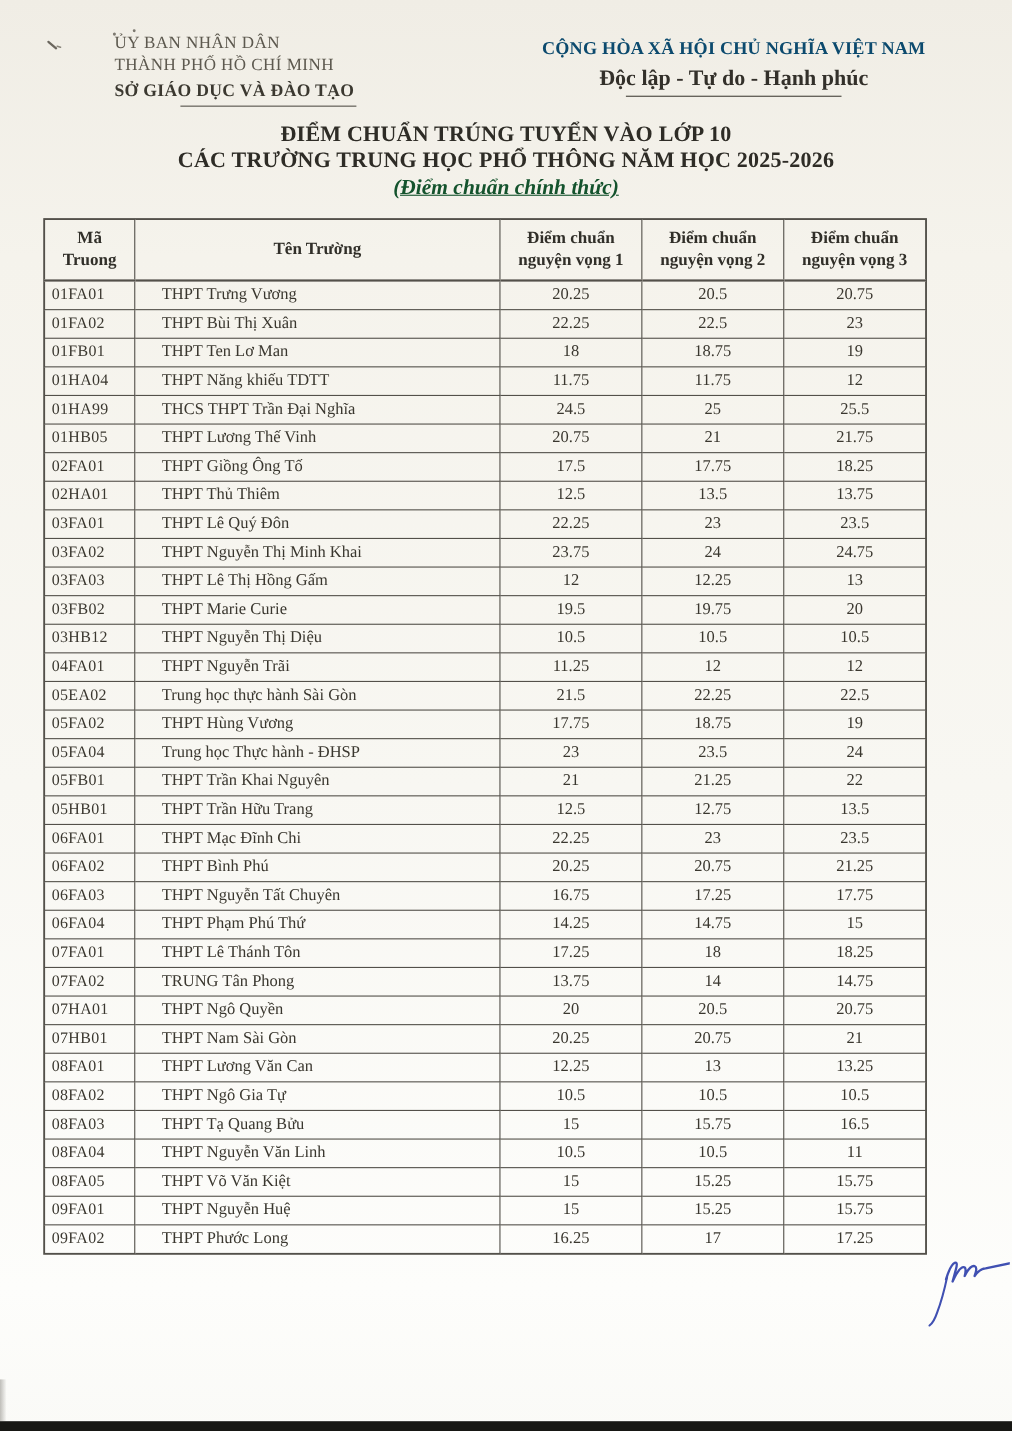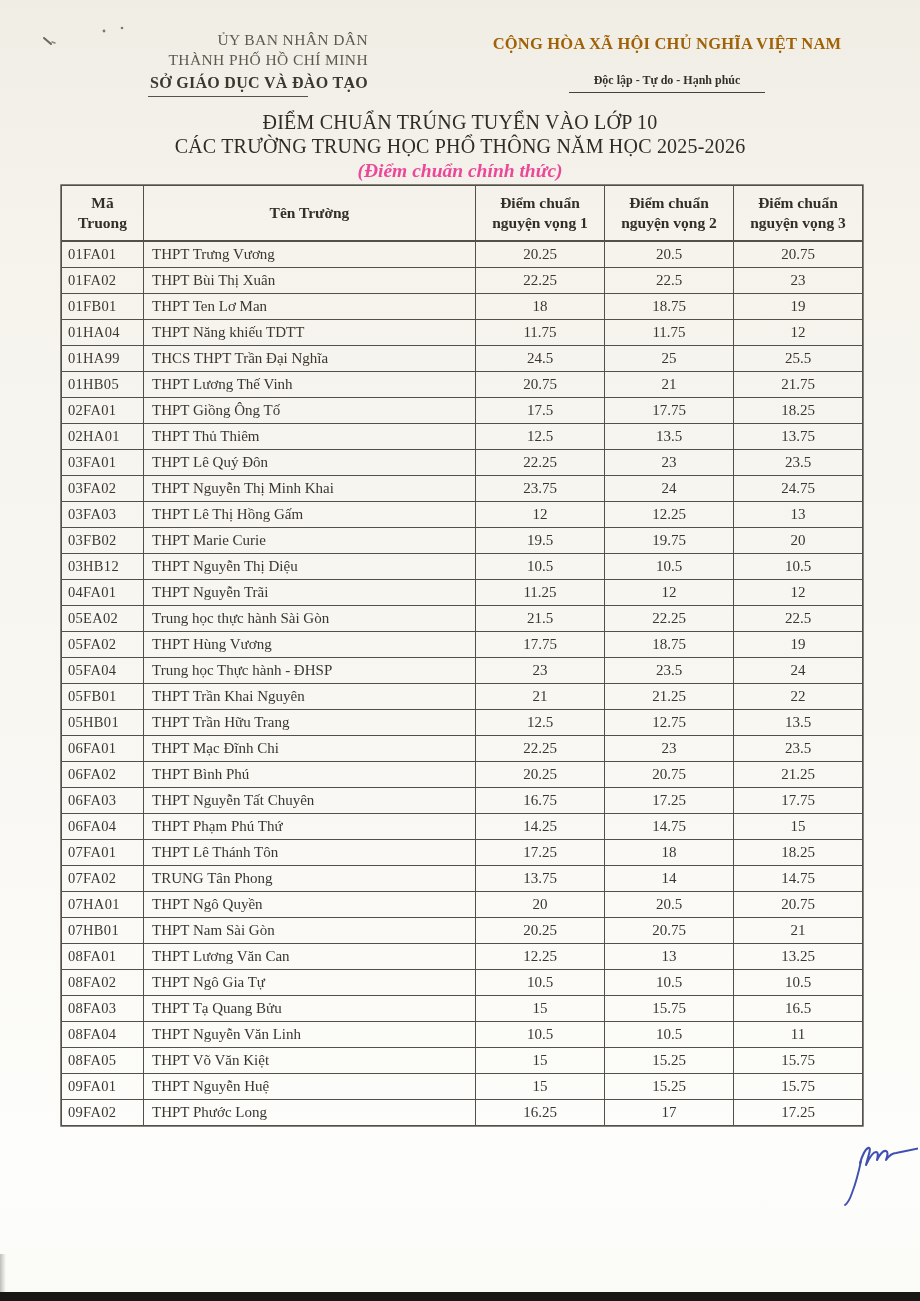--- a/index.html
+++ b/index.html
@@ -5,60 +5,59 @@
   html,body{margin:0;padding:0;}
   body{
     width:920px;height:1301px;position:relative;overflow:hidden;
     font-family:"Liberation Serif", serif;
     color:#34322d;
     background:linear-gradient(180deg,#f0ede5 0%,#f5f3ec 18%,#f8f7f2 55%,#fdfdfb 90%,#fafaf7 100%);
   }
   .page{position:absolute;inset:0;}
 
   
-  .org-left{position:absolute;left:88px;top:30px;width:280px;text-align:right;line-height:1.32;}
+  .org-left{position:absolute;left:104px;top:30px;width:280px;text-align:left;line-height:1.32;}
   .org-left .l1,.org-left .l2{font-size:15.5px;color:#5d594f;letter-spacing:.4px;}
   .org-left .l3{font-size:16px;font-weight:bold;color:#3b3830;letter-spacing:.3px;margin-top:1px;}
   .org-left .rule{width:160px;border-bottom:1.6px solid #55524a;margin:3px auto 0 auto;}
 
   .org-right{position:absolute;left:462px;top:33px;width:410px;text-align:center;line-height:1.3;}
-  .org-right .l1{font-size:16.5px;font-weight:bold;color:#a16207;letter-spacing:.2px;}
-  .org-right .l2{font-size:12px;font-weight:bold;color:#33302a;margin-top:19px;}
+  .org-right .l1{font-size:16.5px;font-weight:bold;color:#0c4a6e;letter-spacing:.2px;}
+  .org-right .l2{font-size:20px;font-weight:bold;color:#33302a;margin-top:4px;}
   .org-right .rule{width:196px;border-bottom:1.8px solid #45423b;margin:3px auto 0 auto;}
 
   
   .doc-title{position:absolute;left:0;top:111px;width:100%;text-align:center;line-height:1.18;}
-  .doc-title .t1,.doc-title .t2{font-size:20px;font-weight:normal;color:#2e2c26;letter-spacing:.2px;}
-  .doc-title .t3{font-size:19.5px;font-weight:bold;font-style:italic;color:#ec4899;margin-top:1px;}
+  .doc-title .t1,.doc-title .t2{font-size:20px;font-weight:bold;color:#2e2c26;letter-spacing:.2px;}
+  .doc-title .t3{font-size:19.5px;font-weight:bold;font-style:italic;color:#14532d;margin-top:1px;text-decoration:underline;}
 
   
   table.scores{
-    position:absolute;left:40px;top:185px;width:801px;
+    position:absolute;left:40px;top:199px;width:801px;
     border-collapse:collapse;table-layout:fixed;
     background:transparent;
-    margin-left:21px;
   }
   .scores col.c-code{width:82px;}
   .scores col.c-name{width:332px;}
   .scores col.c-nv{width:129px;}
   .scores th,.scores td{
     border:1.6px solid #53504a;
     padding:1px 6px;
     overflow:hidden;
   }
   .scores th{
     font-size:15.5px;font-weight:bold;color:#312f29;
     line-height:1.3;padding:5px 4px;height:44px;vertical-align:middle;text-align:center;
   }
   .scores thead th{border-bottom-width:2px;}
   .scores td{
     font-size:15px;color:#3a372f;height:23px;line-height:1.12;vertical-align:middle;
   }
   .scores td.code{text-align:left;font-size:14.5px;letter-spacing:.3px;}
-  .scores td.name{text-align:left;padding-left:8px;}
+  .scores td.name{text-align:left;padding-left:24px;}
   .scores td.score{text-align:center;}
   .scores{box-shadow:0 0 0 .7px #53504a;}
 
   
   .pen-marks{position:absolute;left:36px;top:22px;width:110px;height:32px;}
   .signature{position:absolute;left:830px;top:1136px;width:88px;height:78px;}
   .photo-edge-bottom{position:absolute;left:0;right:0;bottom:0;height:9px;background:#171714;}
   .photo-edge-corner{position:absolute;left:0;bottom:9px;width:6px;height:38px;background:linear-gradient(90deg,#8e8c86,transparent);opacity:.55;}
 </style>
 </head>

